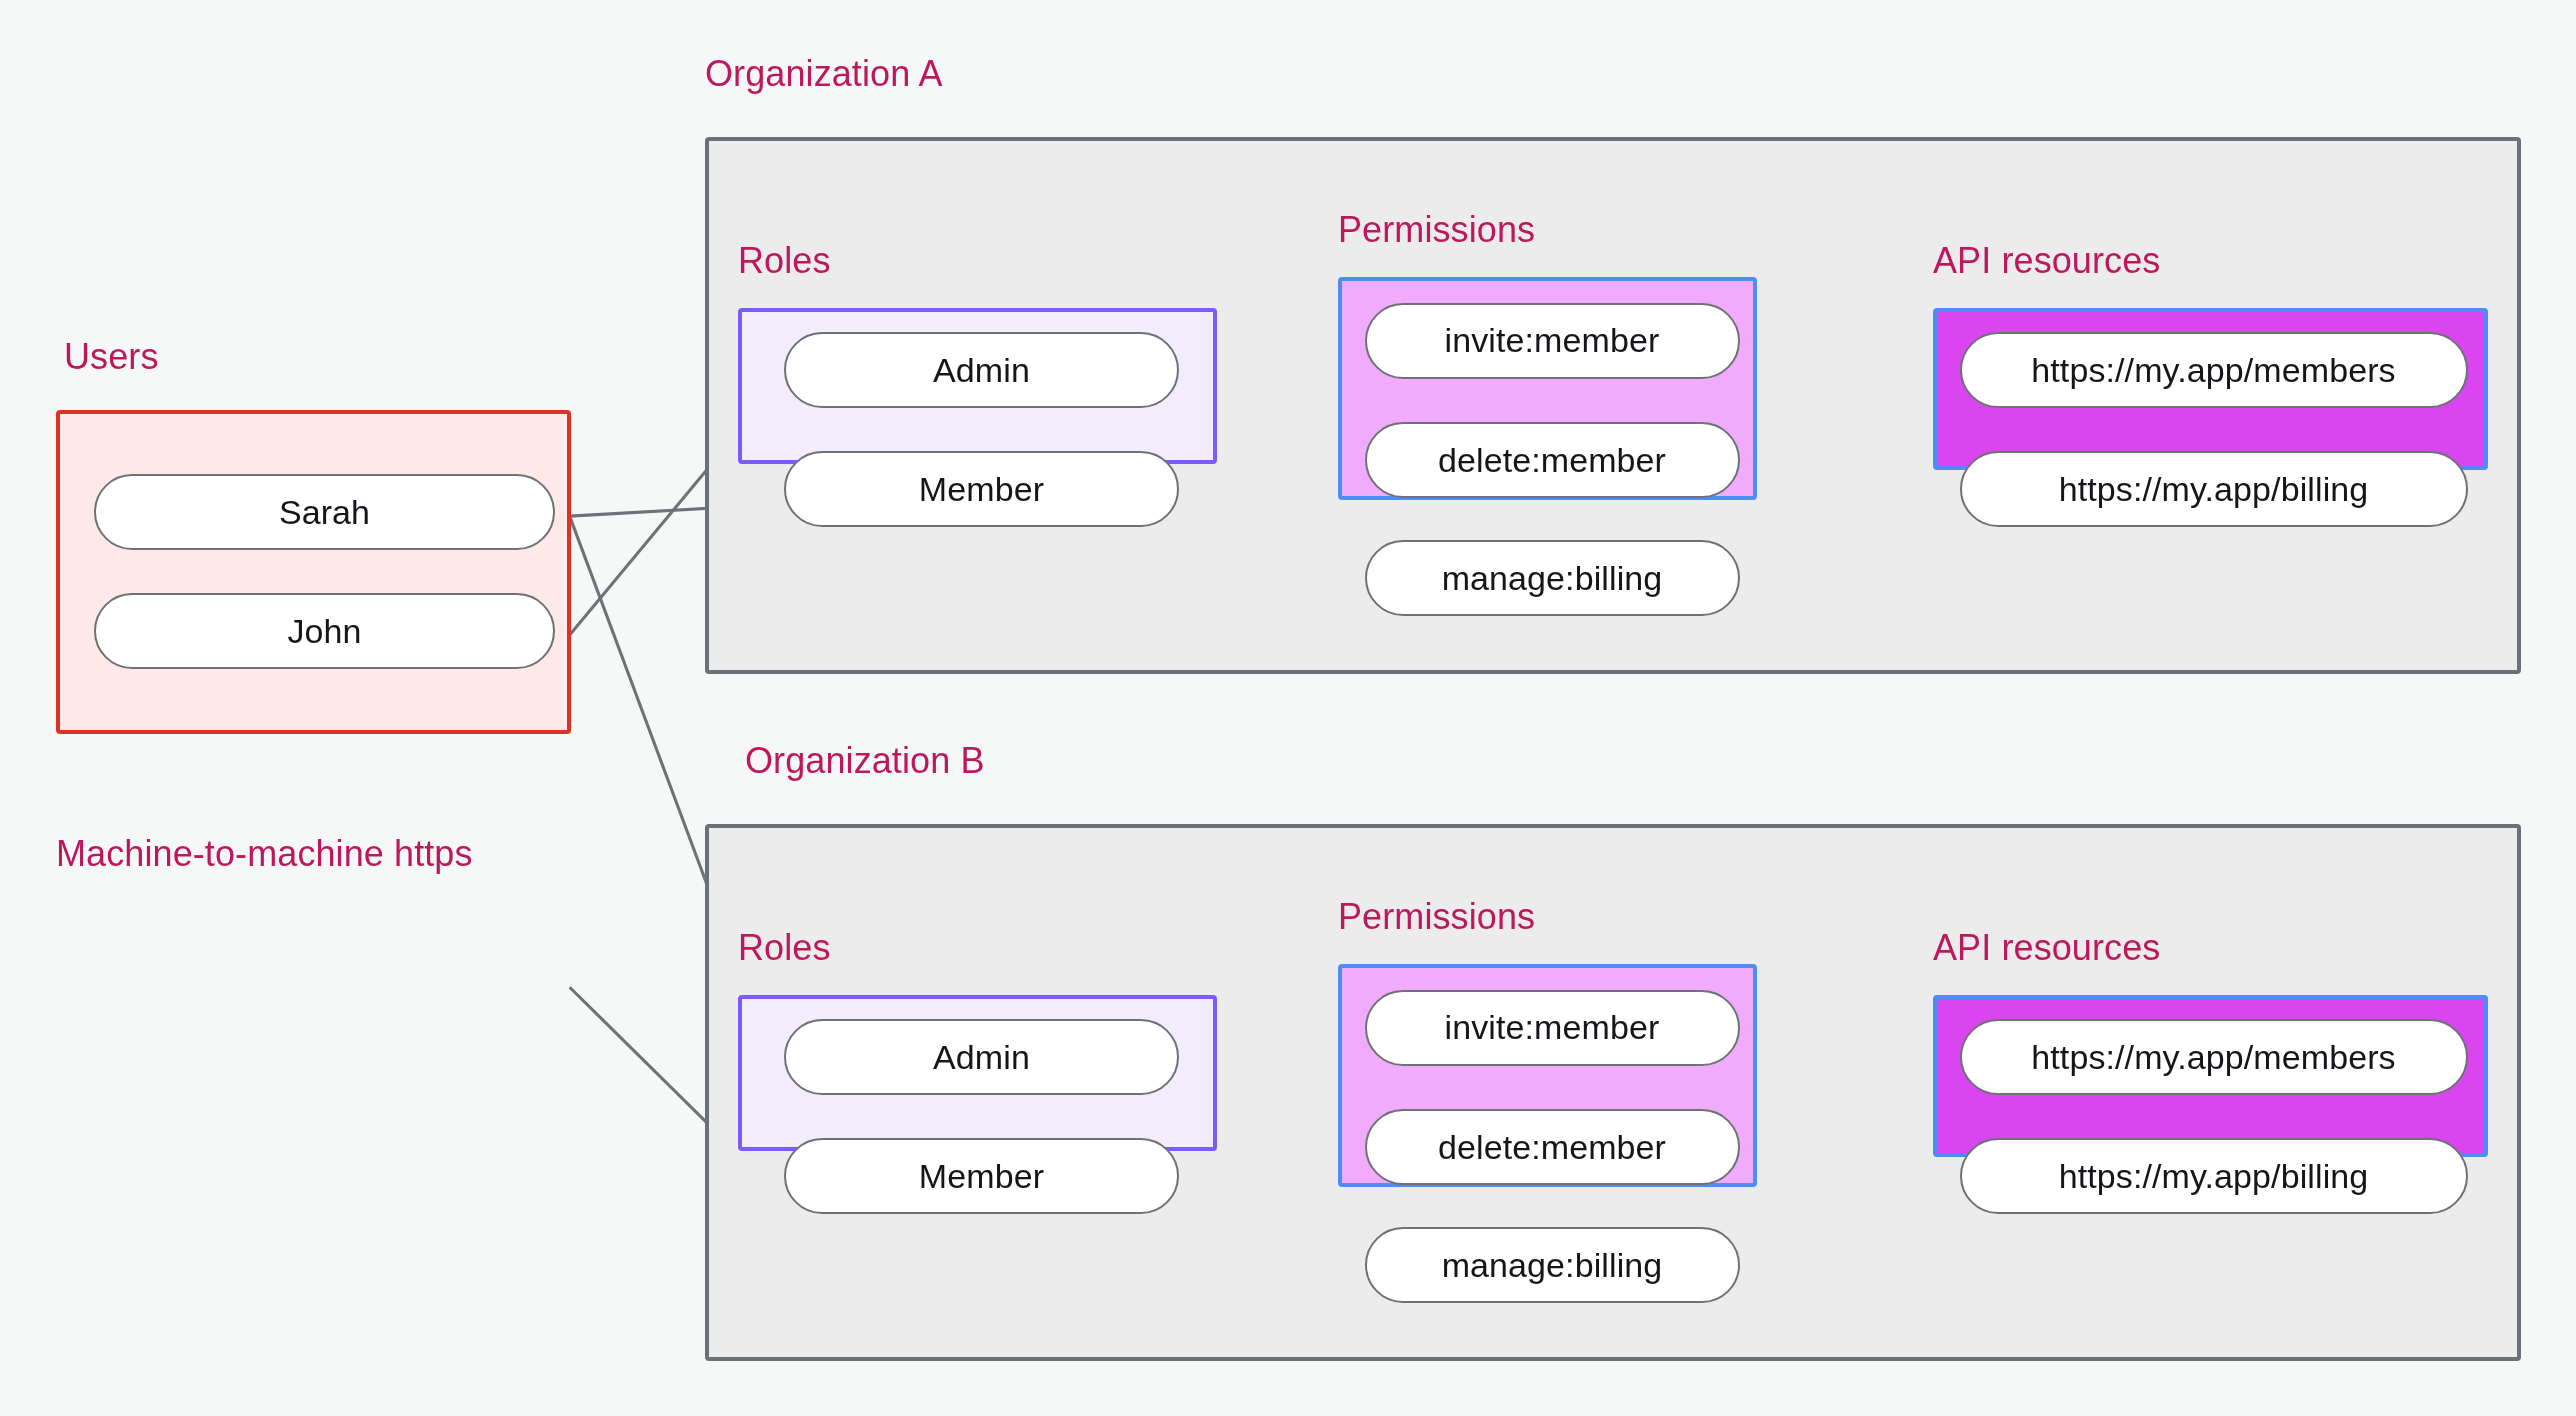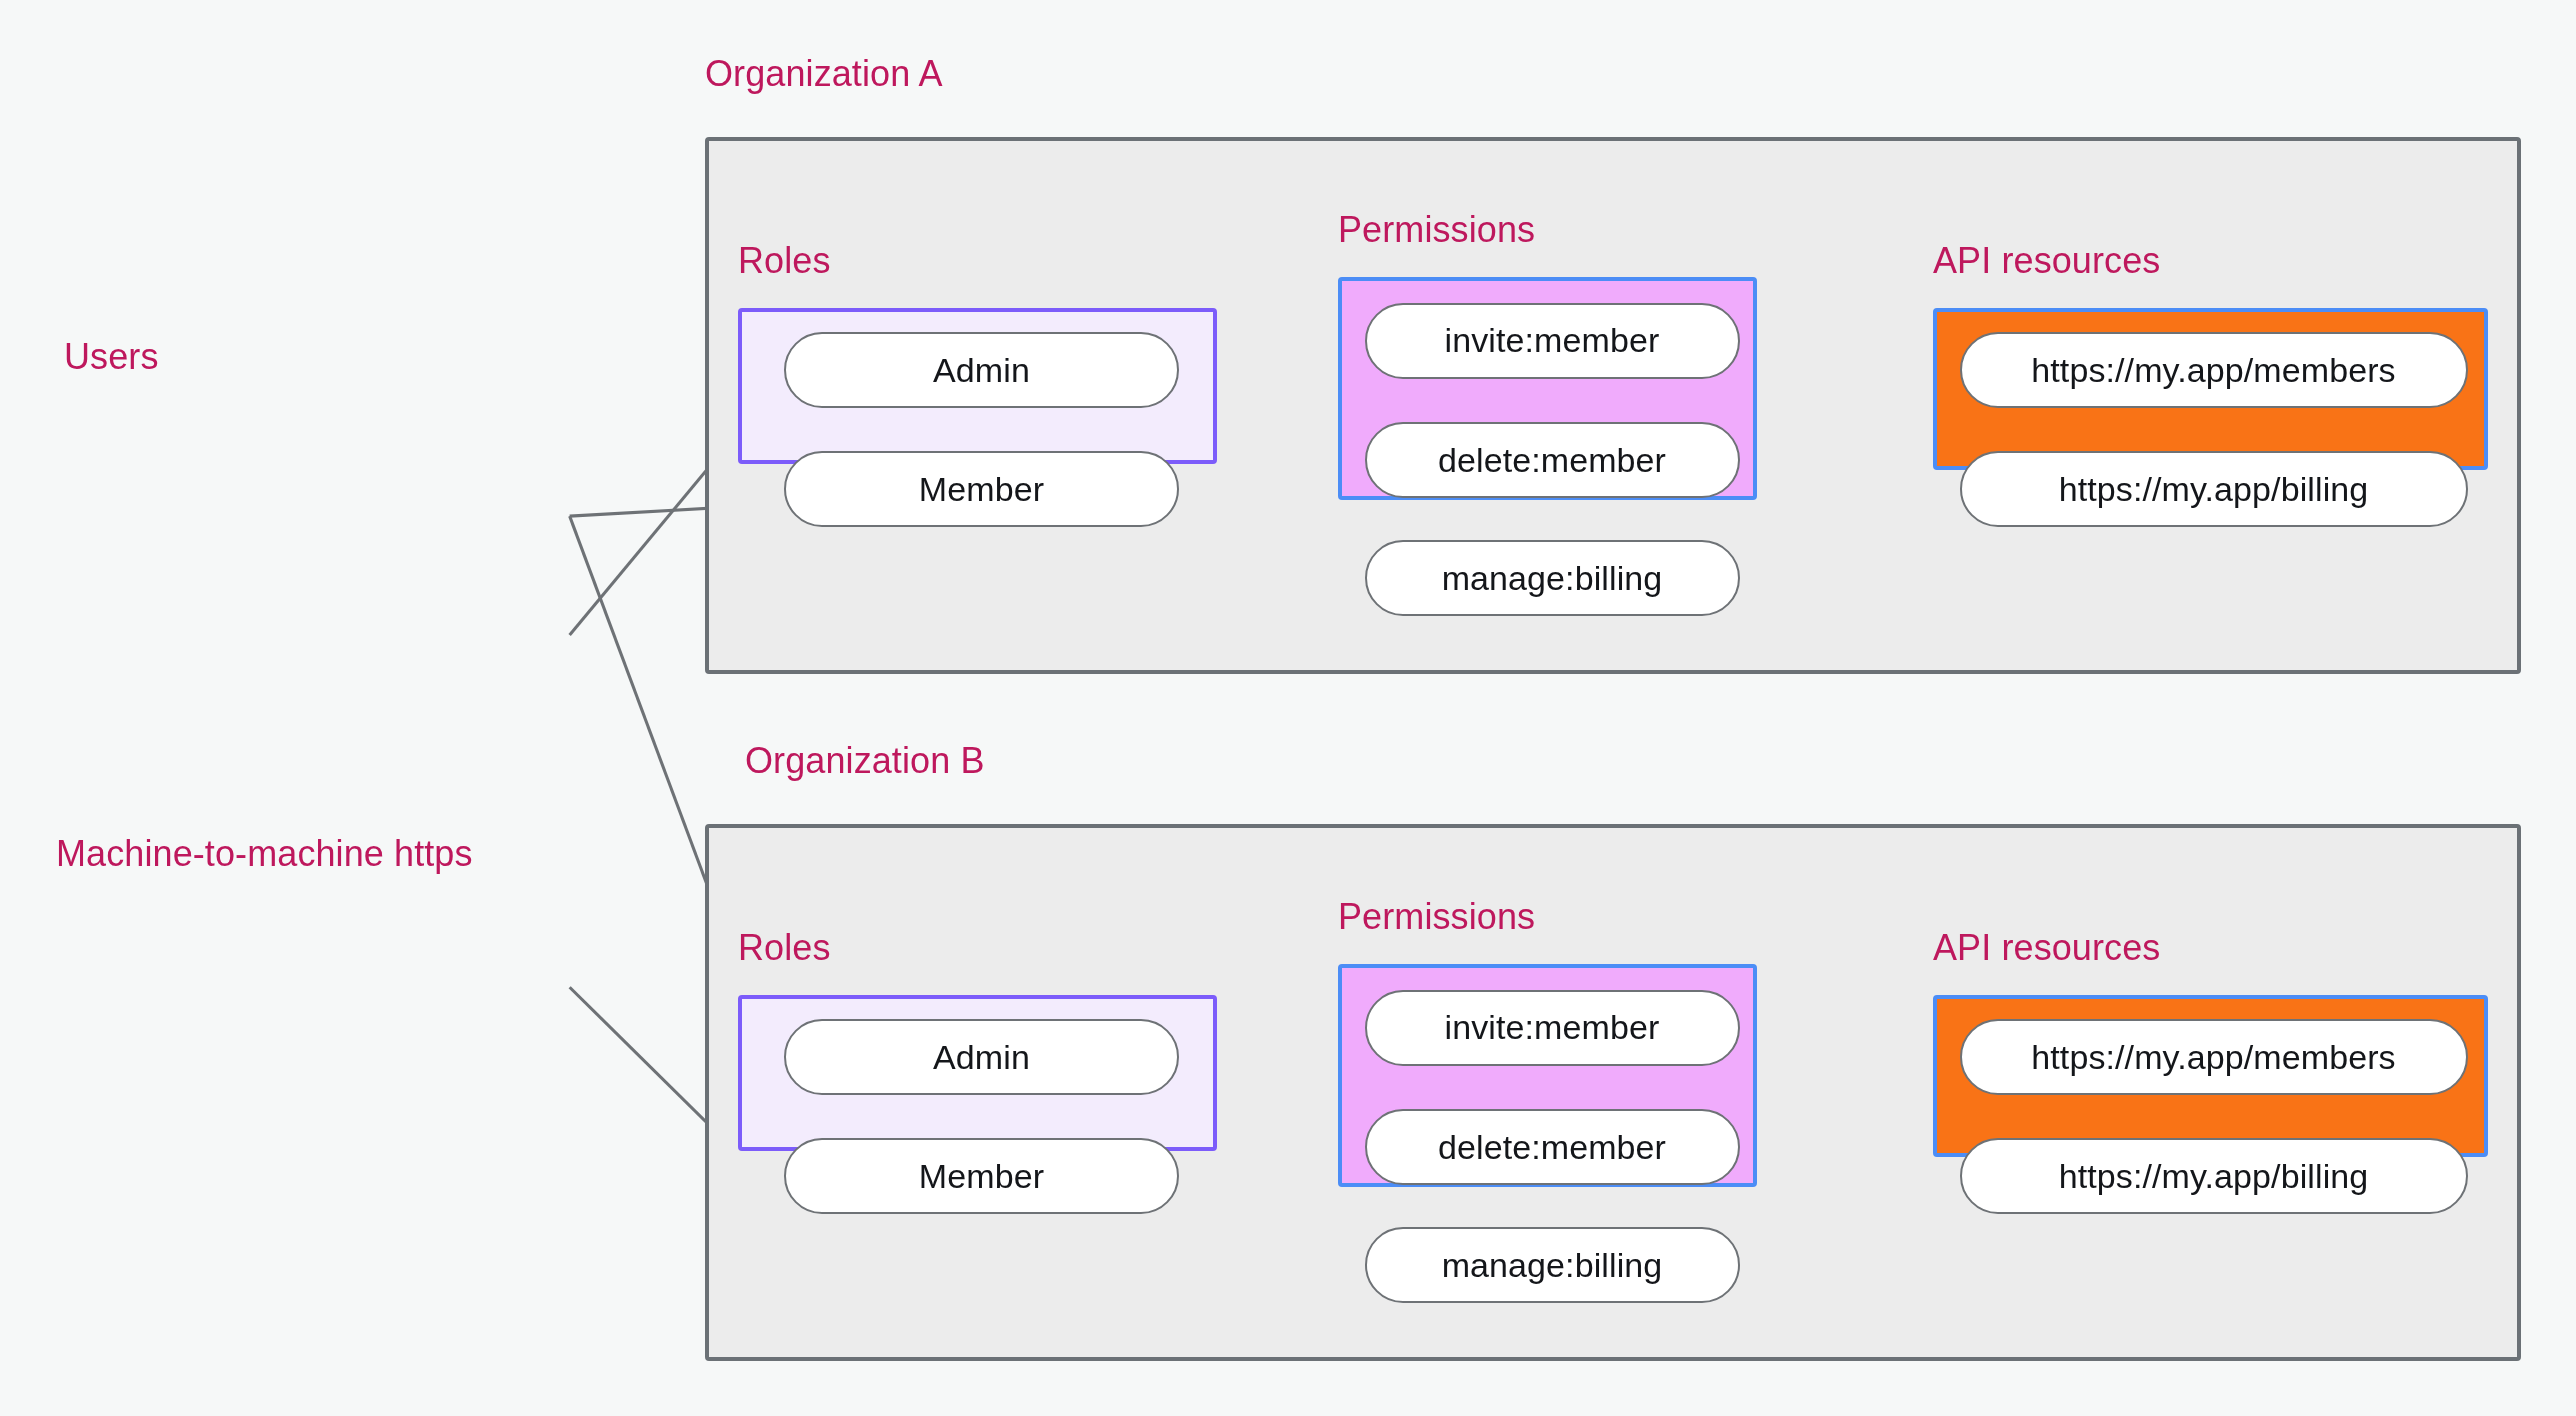--- a/index.html
+++ b/index.html
@@ -50,21 +50,21 @@
   }
   .roles-box {
     background: #f3ecfd;
     border: 4.5px solid #7c5cfa;
   }
   .perms-box {
     background: #f0abfc;
     border: 4.5px solid #4c8df6;
   }
   .api-box {
-    background: #f97316;
+    background: #d946ef;
     border: 4.5px solid #4c8df6;
   }
 
   
   .pill {
     position: absolute;
     box-sizing: border-box;
     background: #ffffff;
     border: 2.7px solid #6e7276;
     border-radius: 900px;
@@ -141,20 +141,24 @@
     <circle cx="1516" cy="1124" r="12"></circle>
     <circle cx="1516" cy="1256" r="12"></circle>
     <circle cx="1516" cy="1389" r="12"></circle>
 
     <circle cx="2176" cy="1190" r="12"></circle>
     <circle cx="2176" cy="1323" r="12"></circle>
   </svg>
 
   <div class="caption" style="left:56px; top:339px;margin-left:8px;">Users</div>
 
+  <div class="group-box users-box" style="left:56px; top:410px; width:515px; height:324px;">
+    <div class="pill" style="left:34px; top:60px; width:461px; height:76px;">Sarah</div>
+    <div class="pill" style="left:34px; top:179px; width:461px; height:76px;">John</div>
+  </div>
 
   <div class="caption" style="left:56px; top:836px;">Machine-to-machine https</div>
 
 
   <div class="caption" style="left:705px; top:56px;">Organization A</div>
 
   <div class="group-box org-box" style="left:705px; top:137px; width:1816px; height:537px;">
 
     <div class="caption" style="left:29px; top:102px;">Roles</div>
     <div class="group-box roles-box" style="left:29px; top:167px; width:479px; height:156px;">

